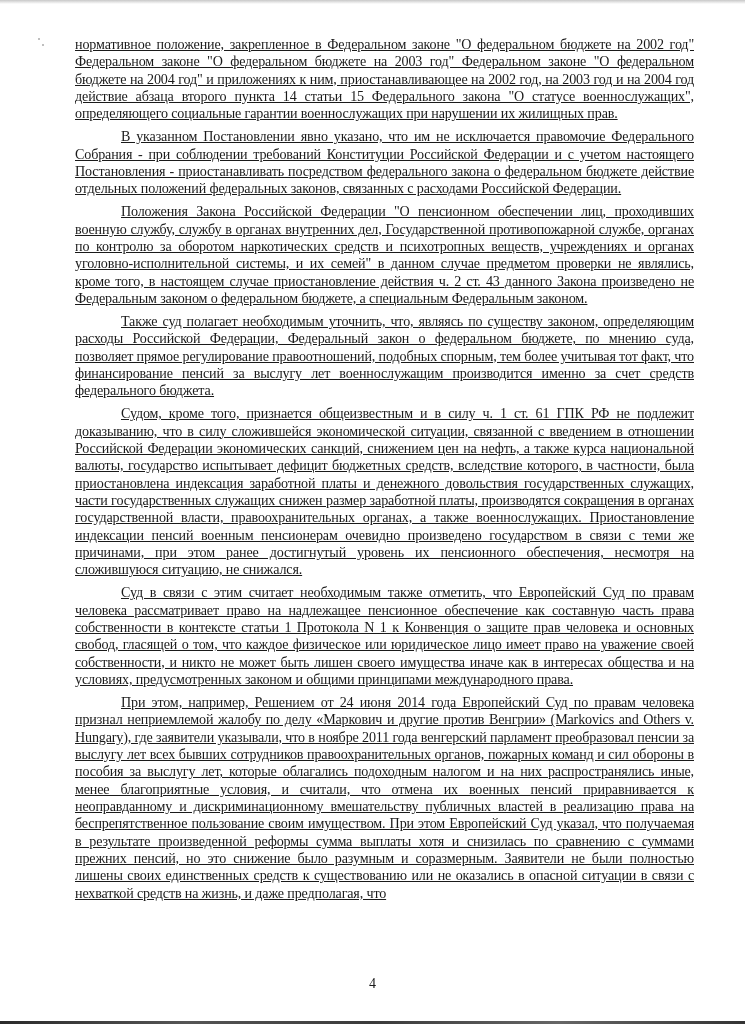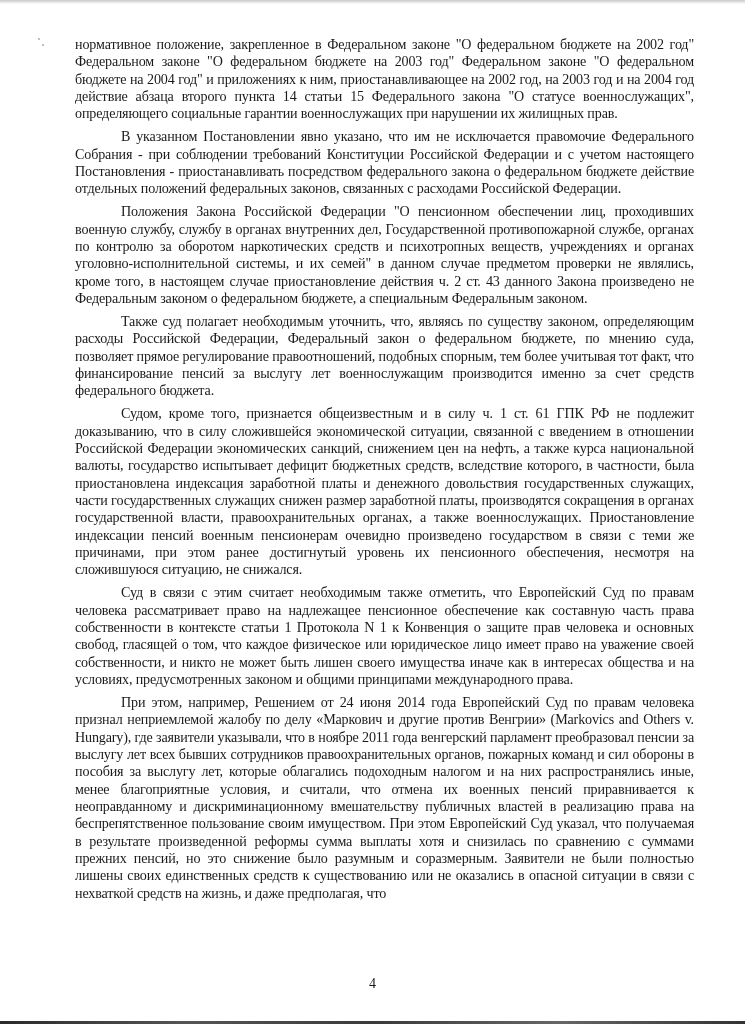--- a/index.html
+++ b/index.html
@@ -11,21 +11,21 @@
     position: absolute; left: 0; top: 0; width: 745px; height: 4px;
     background: linear-gradient(to bottom, #c8c8c8, rgba(255,255,255,0));
   }
   .bottom-bar {
     position: absolute; left: 0; bottom: 0; width: 745px; height: 3px;
     background: linear-gradient(to right, #2a2a2a, #555, #3a3a3a, #666, #333);
   }
   .speck { position: absolute; width: 2px; height: 2px; background: #aaa; border-radius: 1px; }
   .page-text {
     position: absolute; left: 75px; top: 36px; width: 619px;
-    font-size: 14.1px; line-height: 17.35px; text-align: justify; letter-spacing: -0.15px;
+    font-size: 14.1px; line-height: 17.35px; text-align: justify; letter-spacing: -0.15px; text-decoration: underline;
   }
   .page-text p { margin: 0 0 5.6px 0; text-indent: 46px; hyphens: none; }
   .page-text p.cont { text-indent: 0; }
   .page-number {
     position: absolute; left: 0; width: 745px; top: 976px; text-align: center;
     font-size: 14px;
   }
 </style>
 </head>
 <body>

